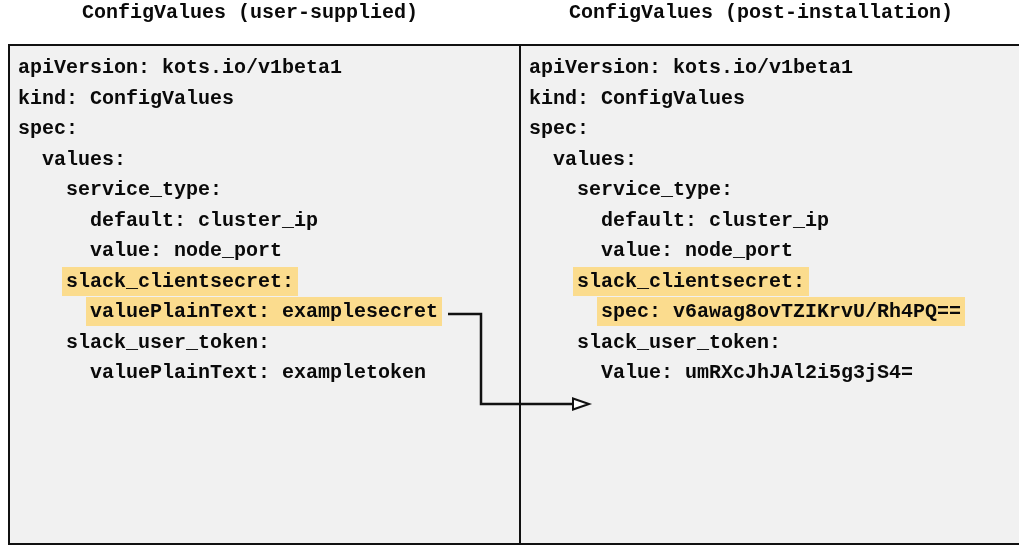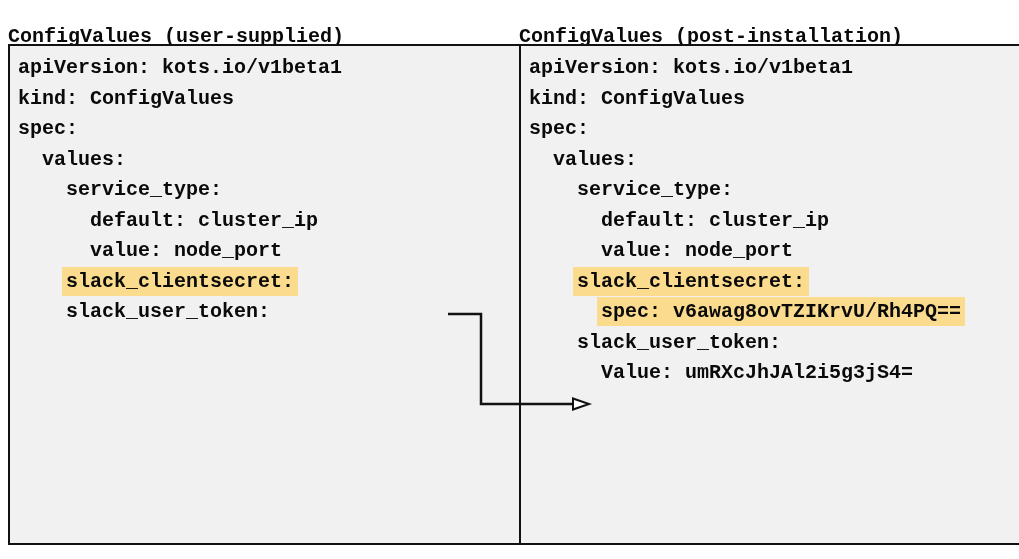--- a/index.html
+++ b/index.html
@@ -10,22 +10,22 @@
     --text:#0A0A0A;
   }
   html,body{margin:0;padding:0;}
   body{
     width:1019px;height:559px;position:relative;overflow:hidden;
     background:#ffffff;
     font-family:"Liberation Mono","DejaVu Sans Mono",monospace;
     color:var(--text);
   }
   .panel-title{
-    position:absolute;top:24px;height:26px;line-height:26px;
-    text-align:left;font-weight:bold;font-size:20px;
+    position:absolute;top:0;height:26px;line-height:26px;
+    text-align:center;font-weight:bold;font-size:20px;
     white-space:pre;color:var(--text);
   }
   .panel-title.left{left:8px;width:484px;}
   .panel-title.right{left:519px;width:484px;}
   .config-panel{
     position:absolute;top:44px;height:501px;width:525px;
     box-sizing:border-box;
     background:var(--panel_bg);
     border:2px solid var(--border);
     padding:7px 4px 0 8px;
@@ -57,21 +57,23 @@
 
 <div class="config-panel left">
     <div class="code-line"><span>apiVersion: kots.io/v1beta1</span></div>
     <div class="code-line"><span>kind: ConfigValues</span></div>
     <div class="code-line"><span>spec:</span></div>
     <div class="code-line">  <span>values:</span></div>
     <div class="code-line">    <span>service_type:</span></div>
     <div class="code-line">      <span>default: cluster_ip</span></div>
     <div class="code-line">      <span>value: node_port</span></div>
     <div class="code-line">    <span class="hl">slack_clientsecret:</span></div>
+    <div class="code-line">      <span class="hl">valuePlainText: examplesecret</span></div>
     <div class="code-line">    <span>slack_user_token:</span></div>
+    <div class="code-line">      <span>valuePlainText: exampletoken</span></div>
   </div>
 
 <div class="config-panel right">
     <div class="code-line"><span>apiVersion: kots.io/v1beta1</span></div>
     <div class="code-line"><span>kind: ConfigValues</span></div>
     <div class="code-line"><span>spec:</span></div>
     <div class="code-line">  <span>values:</span></div>
     <div class="code-line">    <span>service_type:</span></div>
     <div class="code-line">      <span>default: cluster_ip</span></div>
     <div class="code-line">      <span>value: node_port</span></div>

